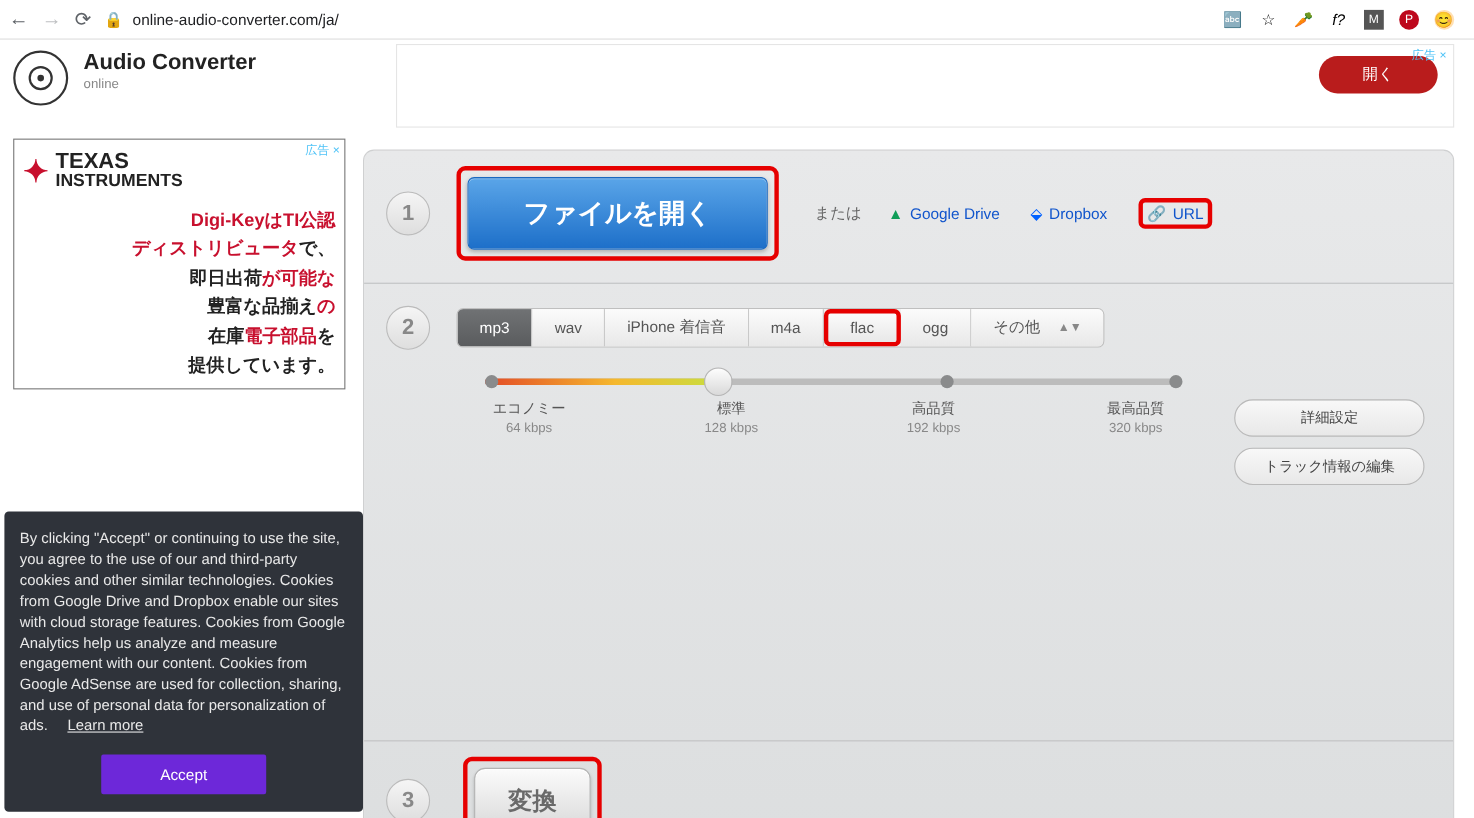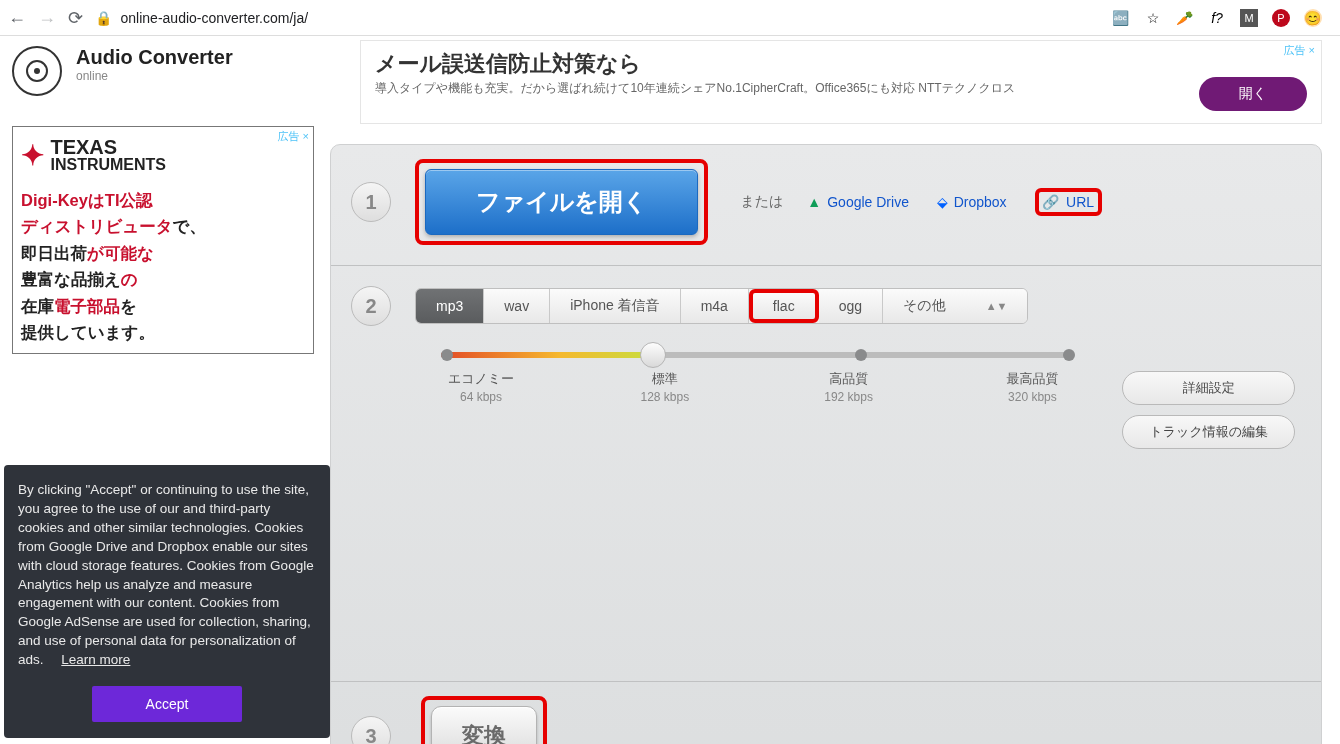--- a/index.html
+++ b/index.html
@@ -54,33 +54,33 @@
   margin-top: 4px;
   border: 1px solid #e5e5e5;
   display:flex; align-items:flex-start; padding:8px 14px 12px 14px;
   gap:12px; position:relative;
   min-height: 76px;
 }
 .ad-corner { position:absolute; top:2px; right:6px; font-size:11px; color:#4fc3f7; }
 .ad-headline { font-size:22px; font-weight:bold; color:#333; }
 .ad-desc { font-size:12px; color:#666; max-width:680px; line-height:1.5; }
 .ad-open-btn {
-  background:#701a75; color:#fff; border:none; border-radius:18px;
-  padding:8px 40px; font-size:14px; margin-left:auto; margin-top:28px;
+  background:#b91c1c; color:#fff; border:none; border-radius:18px;
+  padding:8px 40px; font-size:14px; margin-left:auto; margin-top:2px;
 }
 
 
 .side-ad {
   margin-top:30px; border:1px solid #777; width:302px; height:auto;
   position: relative; padding:10px 8px 8px 8px;
 }
 .side-ad .ad-label { position:absolute; top:2px; right:4px; font-size:11px; color:#4fc3f7; }
 .ti-logo { display:flex; align-items:center; gap:6px; font-size:20px; font-weight:bold; color:#222; }
 .ti-red { color:#c8102e; font-size:28px; }
-.ti-text { color:#c8102e; font-size:16.5px; font-weight:bold; text-align:left; line-height:1.6; margin-top:14px; }
+.ti-text { color:#c8102e; font-size:16.5px; font-weight:bold; text-align:right; line-height:1.6; margin-top:14px; }
 .ti-text .blk { color:#222; }
 
 
 .main-card {
   margin-top: 20px;
   background: linear-gradient(#e8e9ea,#dcdedf);
   border-radius:10px;
   border:1px solid #cfd0d1;
   padding: 0;
   position: relative;
@@ -110,21 +110,21 @@
 .section2 { flex-direction:column; align-items:stretch; gap:18px; padding-top:20px; padding-bottom:24px;}
 .row2top { display:flex; align-items:center; gap:24px; }
 .fmt-tabs {
   display:flex; background:#f0f0f0; border:1px solid #bfbfbf; border-radius:6px;
   overflow:hidden; height:36px;
 }
 .fmt-tab {
   padding:0 20px; display:flex;align-items:center; font-size:14px; color:#555;
   border-right:1px solid #c9c9c9; background:linear-gradient(#fbfbfb,#e8e8e8);
 }
-.fmt-tab:last-child { border-right:none;gap:24px; }
+.fmt-tab:last-child { border-right:none; }
 .fmt-tab.active { background:linear-gradient(#707274,#5a5c5e); color:#fff; }
 
 
 .quality-block { display:flex; gap:40px; align-items:flex-start; }
 .quality-area { flex:1; padding:0 10px; }
 .quality-title { text-align:center; color:#555; font-size:13px; margin-bottom:8px; }
 .slider-track { position:relative; height:6px; background:#bcbcbc; border-radius:3px; margin:8px 0 6px 0; }
 .slider-grad {
   position:absolute; left:0; top:0; height:6px; border-radius:3px 0 0 3px;
   width:34%;
@@ -222,24 +222,20 @@
         <div><span class="blk">豊富な品揃え</span><span>の</span></div>
         <div><span class="blk">在庫</span><span>電子部品</span><span class="blk">を</span></div>
         <div><span class="blk">提供しています。</span></div>
       </div>
     </div>
   </div>
 
   <div class="right-col">
     <div class="ad-banner">
       <span class="ad-corner">広告 ×</span>
-      <div>
-        <div class="ad-headline">メール誤送信防止対策なら</div>
-        <div class="ad-desc">導入タイプや機能も充実。だから選ばれ続けて10年連続シェアNo.1CipherCraft。Office365にも対応 NTTテクノクロス</div>
-      </div>
       <button class="ad-open-btn">開く</button>
     </div>
 
     <div class="main-card">
 
       <div class="section">
         <div class="step-num">1</div>
         <div class="highlight-red">
           <button class="open-file-btn">ファイルを開く</button>
         </div>

